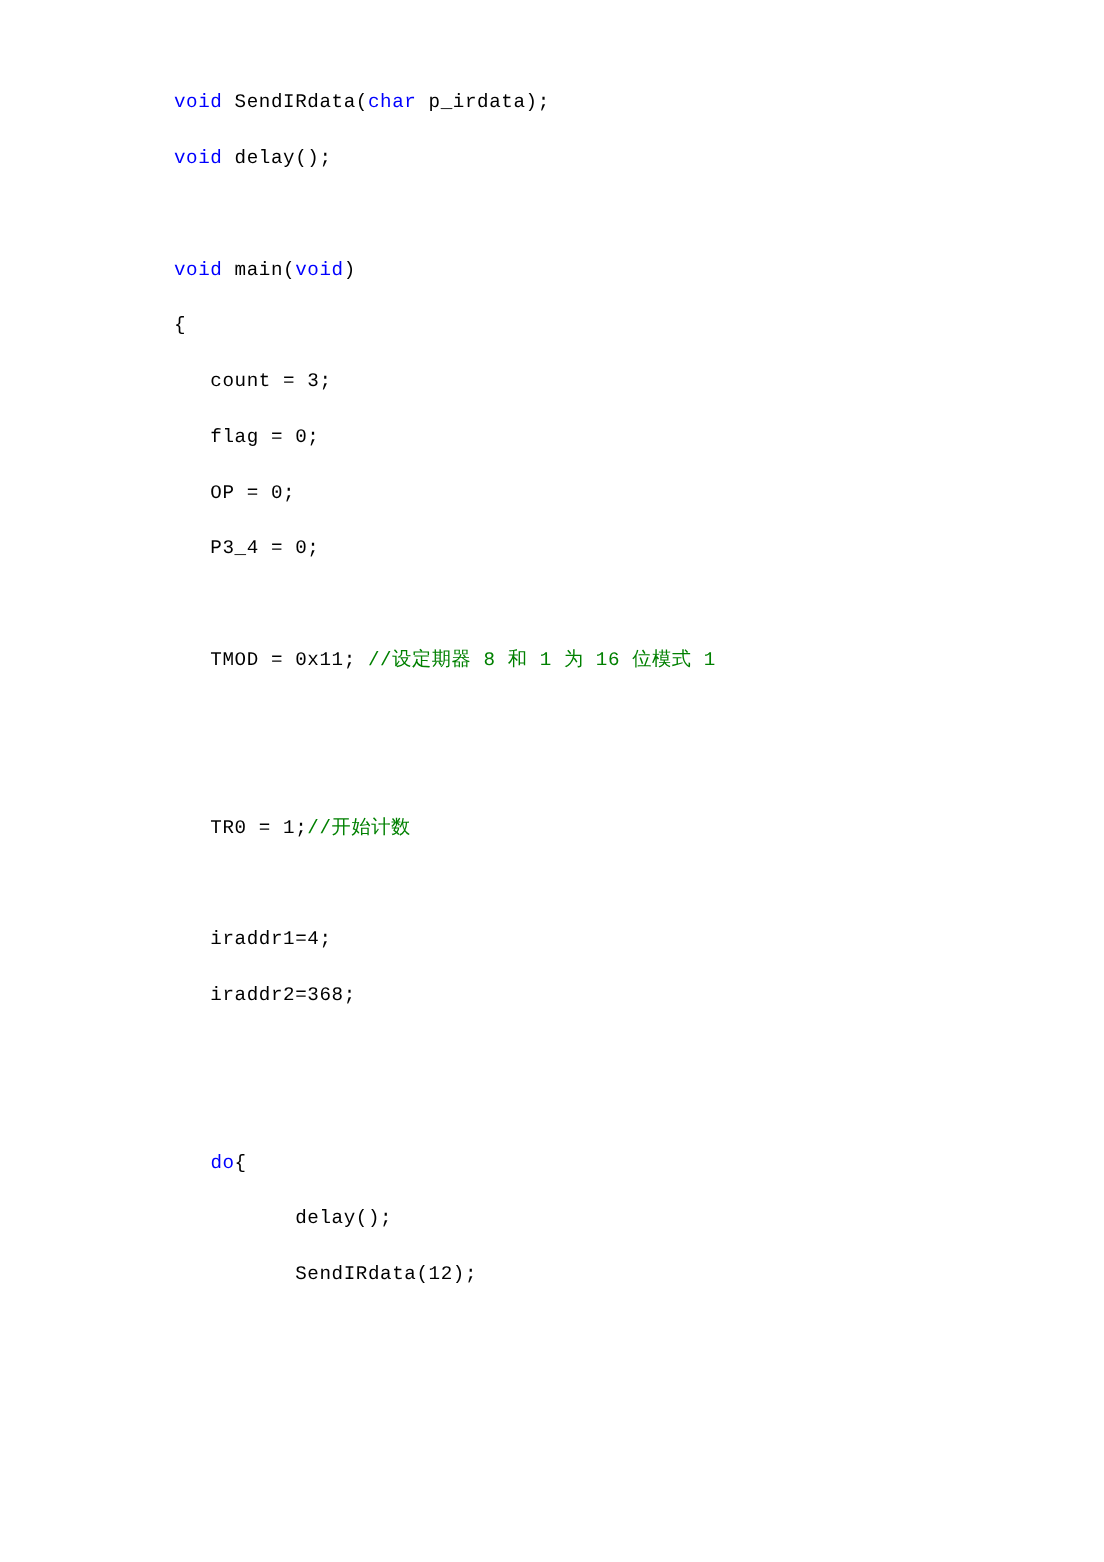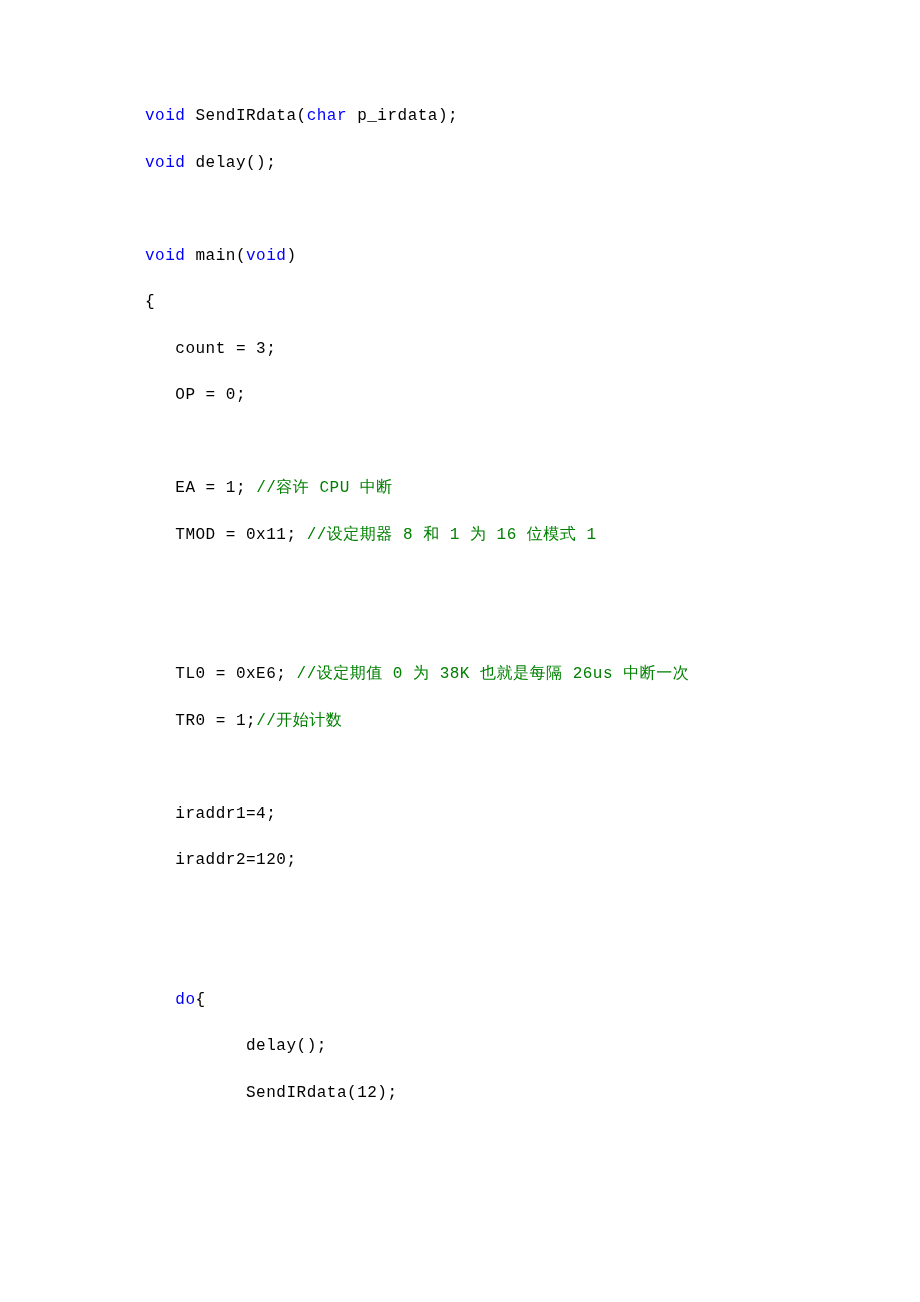--- a/index.html
+++ b/index.html
@@ -7,21 +7,21 @@
     padding: 0;
     background: #ffffff;
     font-family: "Courier New", "SimSun", monospace;
     font-size: 16px;
     line-height: 1.5;
     color: #000000;
   }
   .page {
     width: 920px;
     min-height: 1302px;
-    padding: 104px 0 0 145px;
+    padding: 73px 0 0 145px;
     box-sizing: border-box;
   }
   .code-line {
     white-space: pre;
     margin-bottom: 22.5px;
     letter-spacing: 0.5px;
   }
   .kw { color: #0000ff; }
   .cm { color: #008000; }
 </style>
@@ -29,30 +29,30 @@
 <body>
 
 <div class="page">
   <div id="code-container">
       <div class="code-line"><span class="kw">void</span><span> SendIRdata(</span><span class="kw">char</span><span> p_irdata);</span></div>
       <div class="code-line"><span class="kw">void</span><span> delay();</span></div>
       <div class="code-line">&nbsp;</div>
       <div class="code-line"><span class="kw">void</span><span> main(</span><span class="kw">void</span><span>)</span></div>
       <div class="code-line"><span>{</span></div>
       <div class="code-line"><span>   count = 3;</span></div>
+      <div class="code-line"><span>   flag = 0;</span></div>
       <div class="code-line"><span>   OP = 0;</span></div>
+      <div class="code-line"><span>   P3_4 = 0;</span></div>
       <div class="code-line">&nbsp;</div>
-      <div class="code-line"><span>   EA = 1; </span><span class="cm">//容许 CPU 中断</span></div>
       <div class="code-line"><span>   TMOD = 0x11; </span><span class="cm">//设定期器 8 和 1 为 16 位模式 1</span></div>
       <div class="code-line">&nbsp;</div>
       <div class="code-line">&nbsp;</div>
-      <div class="code-line"><span>   TL0 = 0xE6; </span><span class="cm">//设定期值 0 为 38K 也就是每隔 26us 中断一次</span></div>
       <div class="code-line"><span>   TR0 = 1;</span><span class="cm">//开始计数</span></div>
       <div class="code-line">&nbsp;</div>
       <div class="code-line"><span>   iraddr1=4;</span></div>
-      <div class="code-line"><span>   iraddr2=120;</span></div>
+      <div class="code-line"><span>   iraddr2=368;</span></div>
       <div class="code-line">&nbsp;</div>
       <div class="code-line">&nbsp;</div>
       <div class="code-line"><span>   </span><span class="kw">do</span><span>{</span></div>
       <div class="code-line"><span>          delay();</span></div>
       <div class="code-line"><span>          SendIRdata(12);</span></div>
     </div>
 </div>
 
 </body></html>

